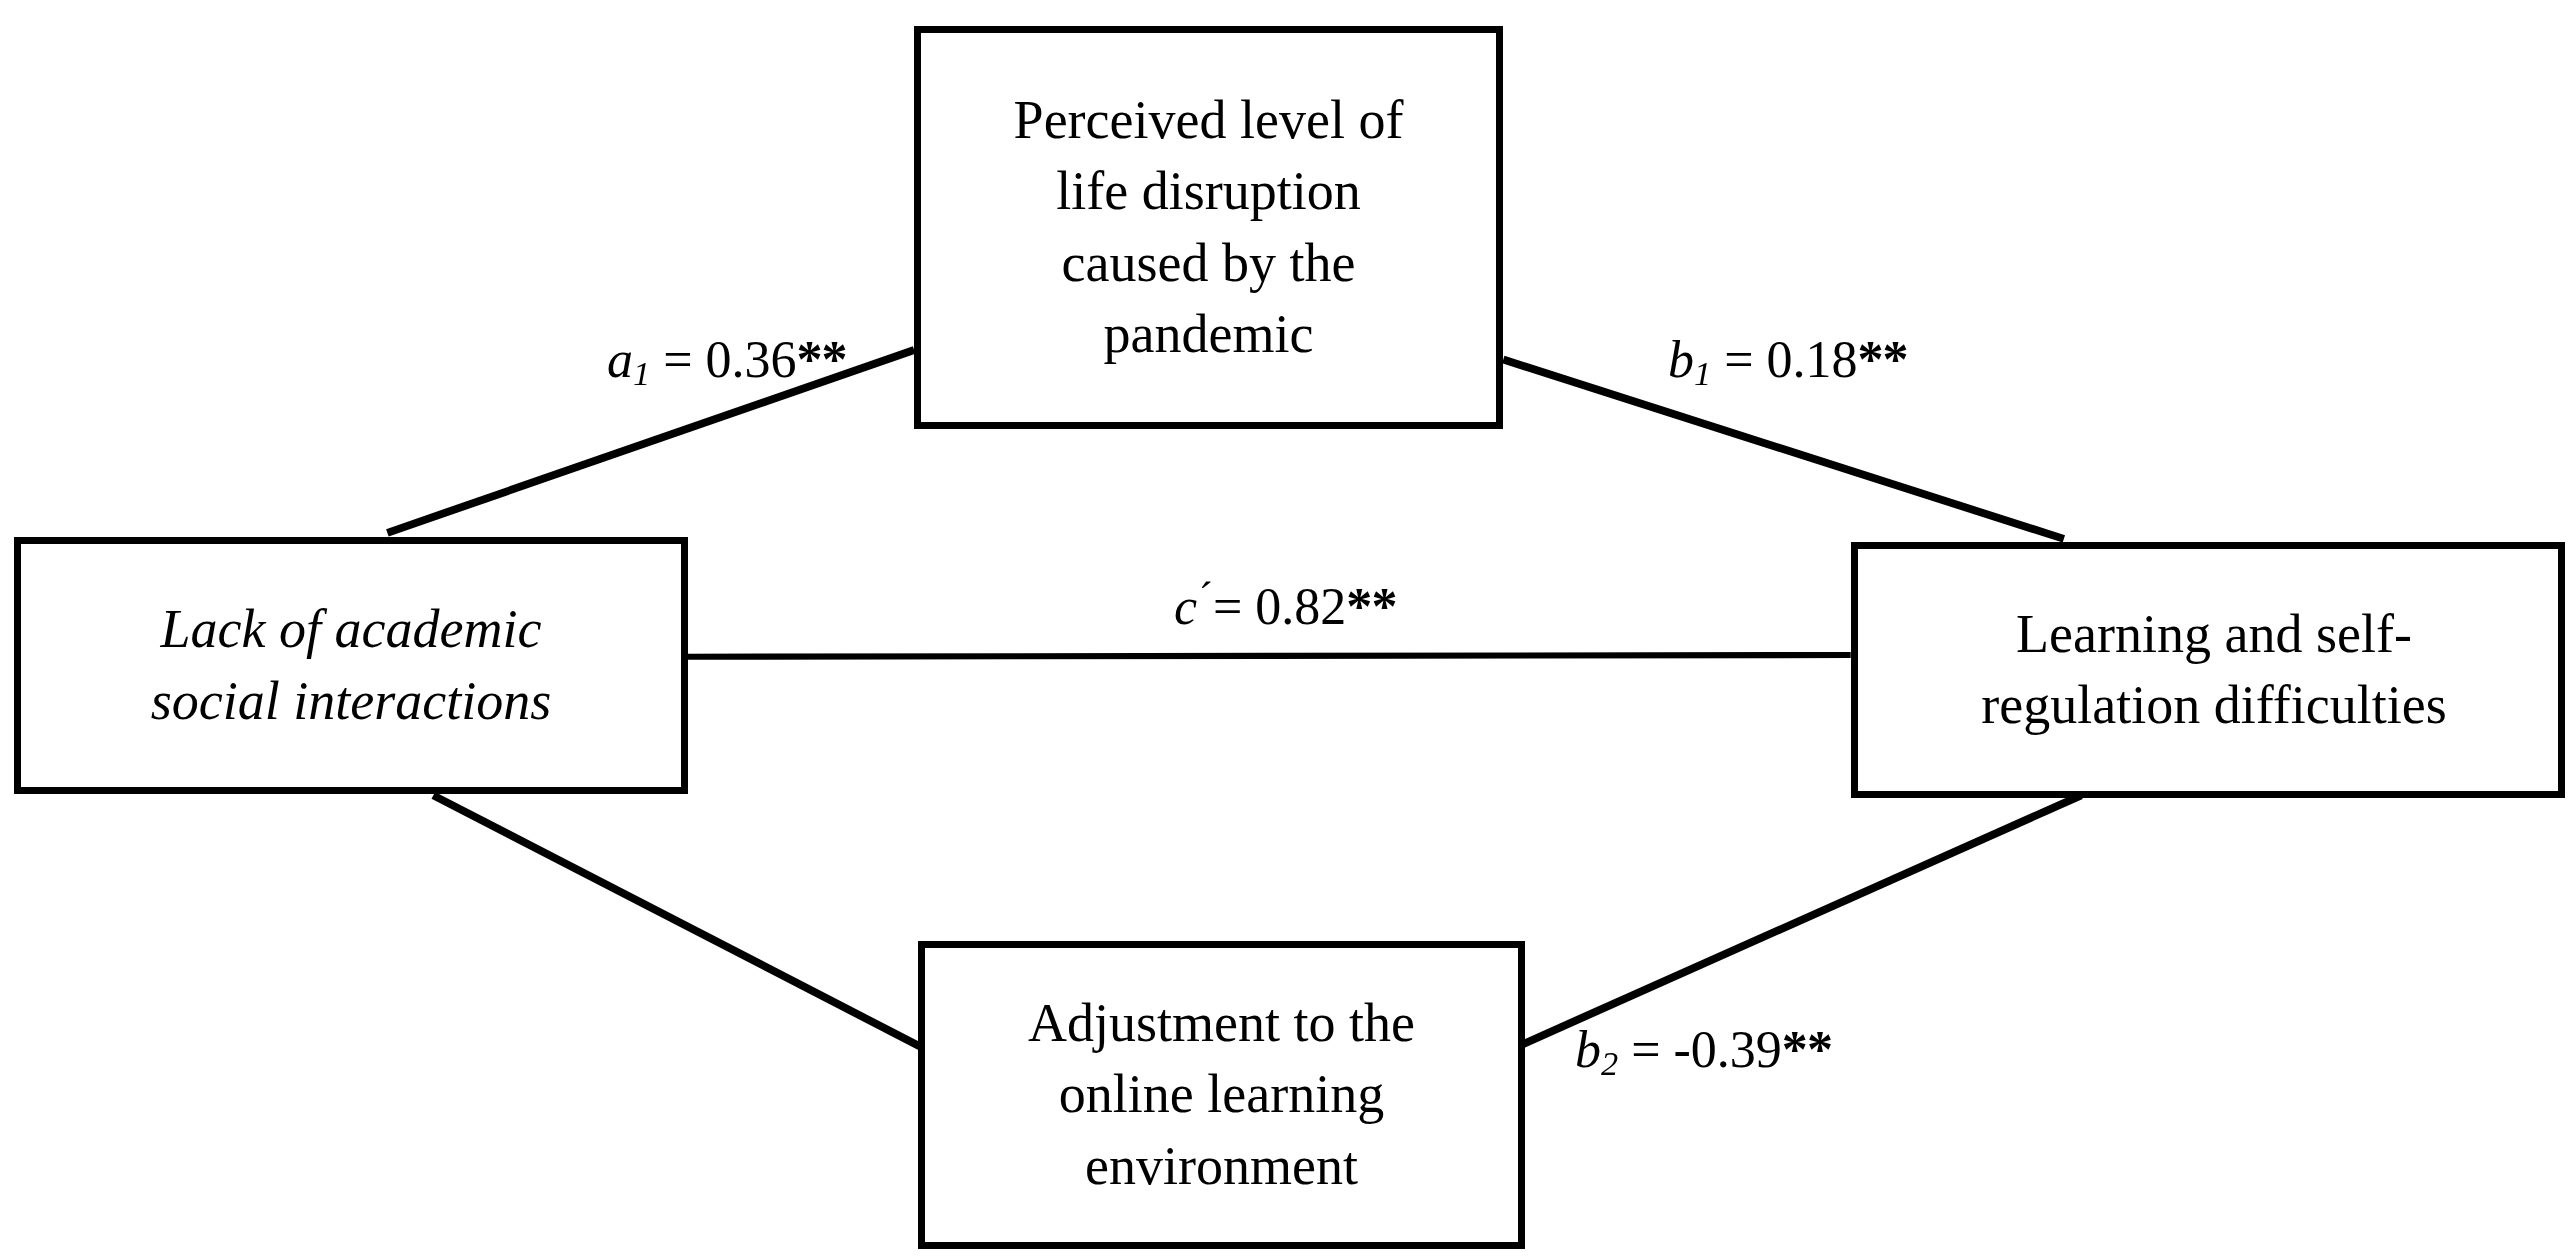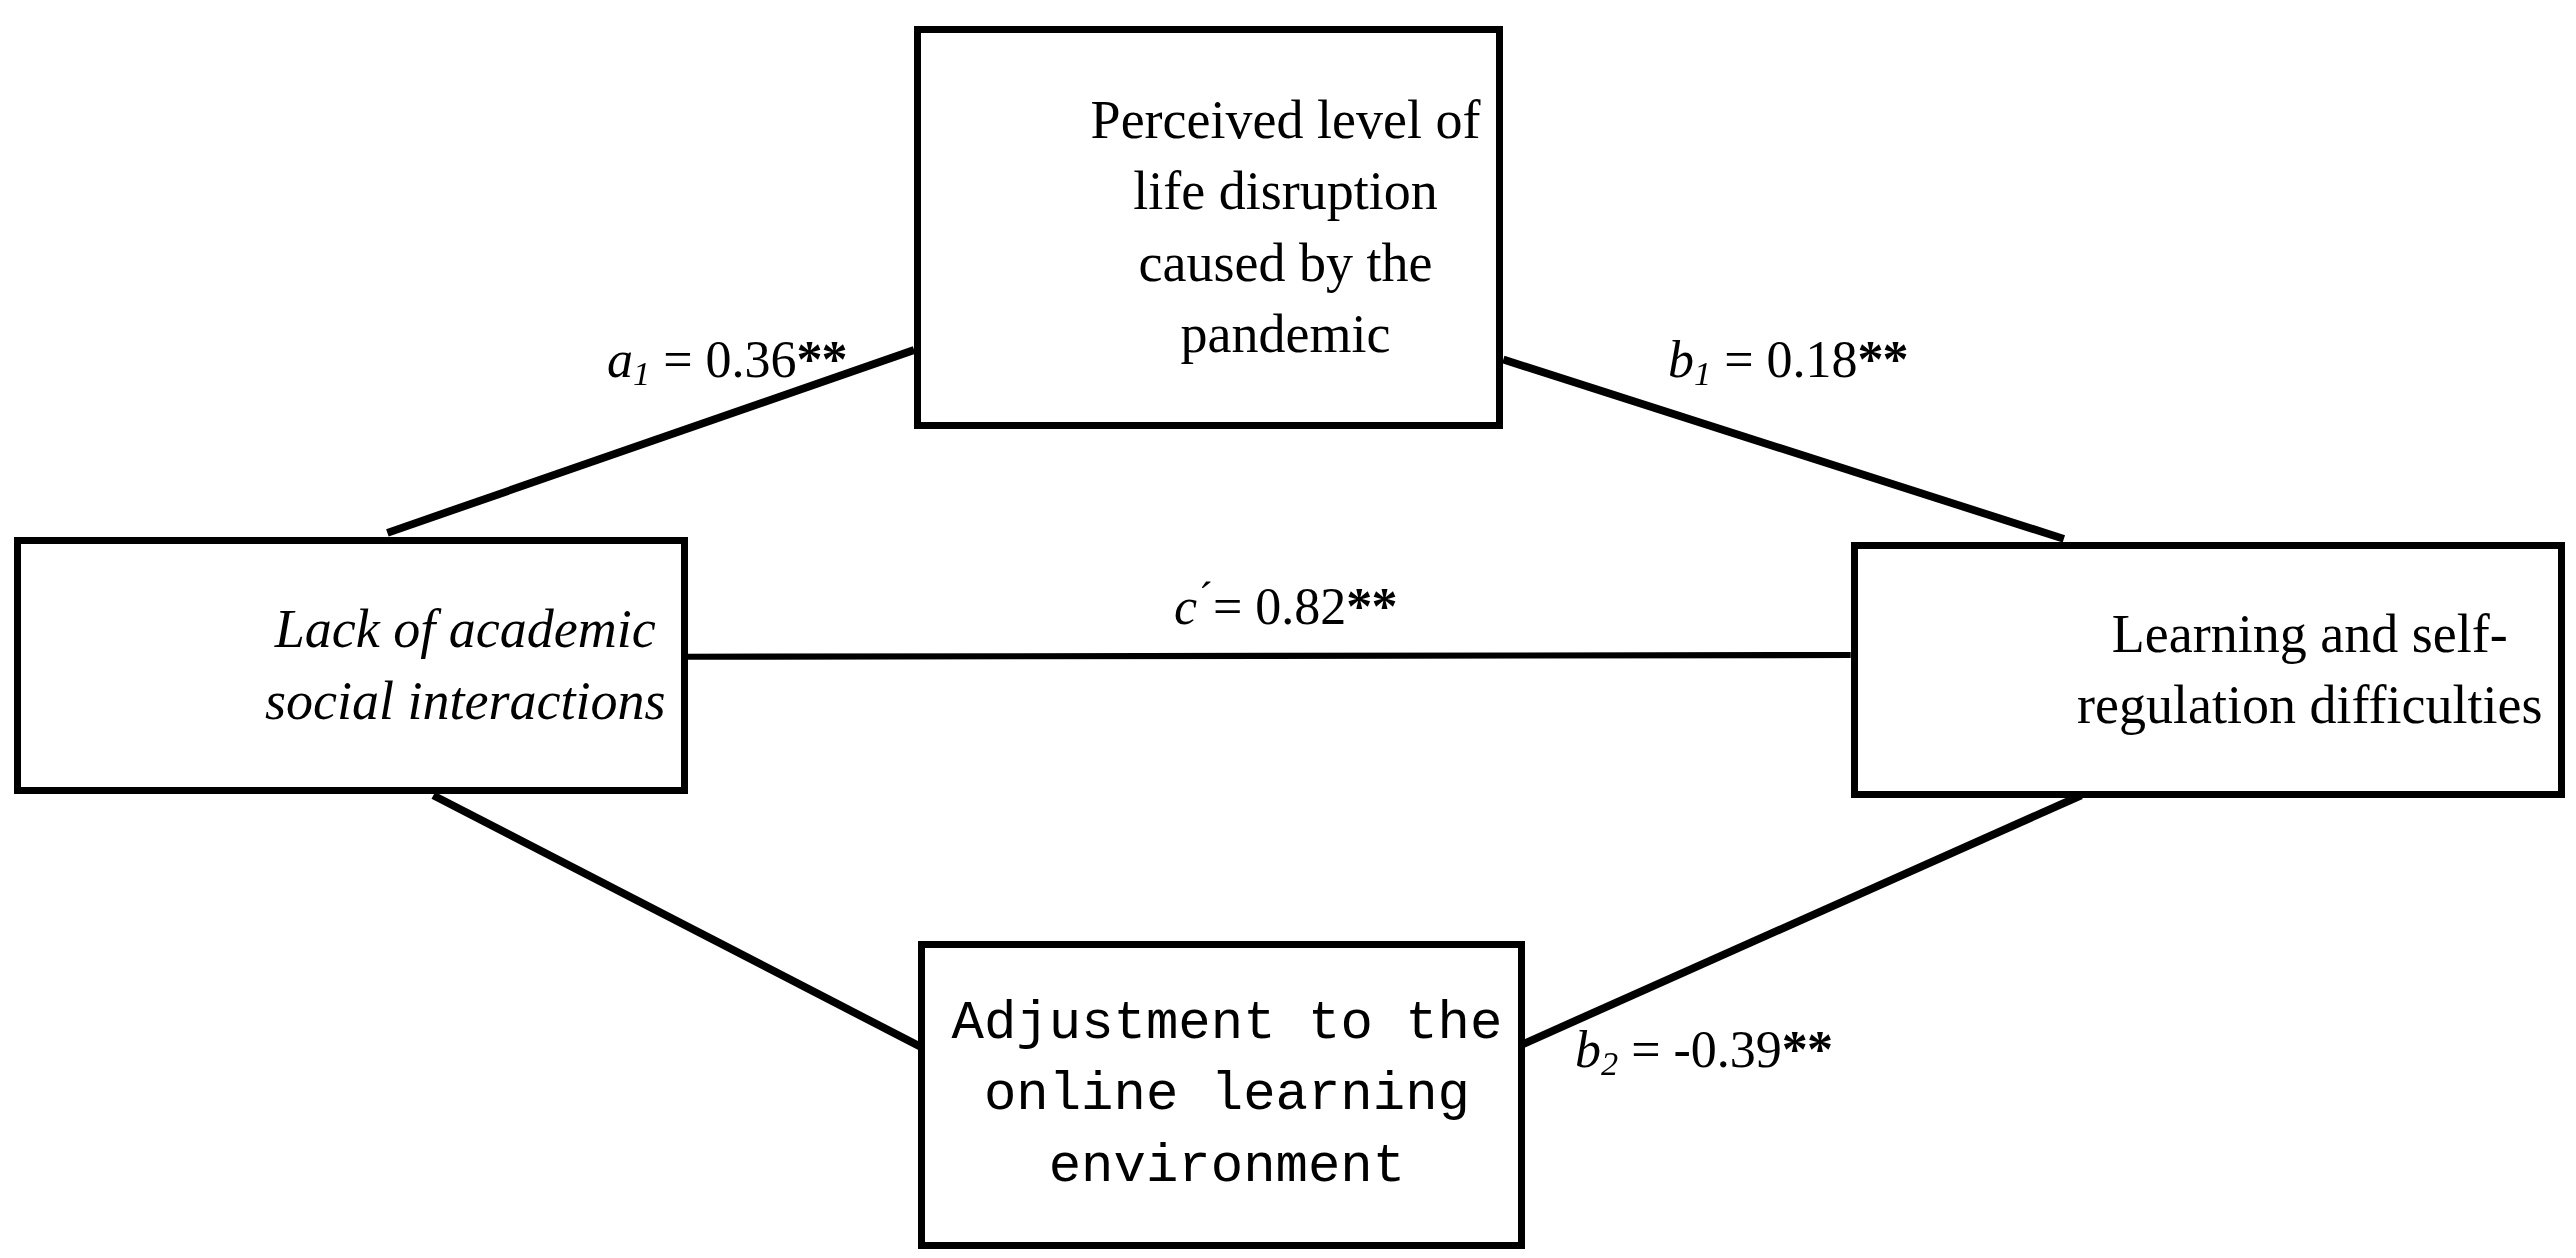--- a/index.html
+++ b/index.html
@@ -16,21 +16,21 @@
     font-family: "Liberation Serif", "DejaVu Serif", serif;
     color: #000000;
   }
   .node-box {
     position: absolute;
     box-sizing: border-box;
     border: 7px solid #000000;
     background: #ffffff;
     display: flex;
     align-items: center;
-    justify-content: flex-end;
+    justify-content: center;
     text-align: center;
     z-index: 3;
   }
   .node-label {
     font-size: 54px;
     line-height: 1.32;
     white-space: pre-line;
     padding: 0 15.6px;
   }
   #edges {
@@ -97,21 +97,21 @@
   <div class="node-box" style="left:14px; top:537px; width:674px; height:257px;font-style:italic;">
     <div class="node-label">Lack of academic
 social interactions</div>
   </div>
 
   <div class="node-box" style="left:1851px; top:542px; width:714px; height:256px;padding-left:12px;">
     <div class="node-label">Learning and self-
 regulation difficulties</div>
   </div>
 
-  <div class="node-box" style="left:918px; top:941px; width:607px; height:308px;font-family:Liberation Mono, monospace;">
+  <div class="node-box" style="left:918px; top:941px; width:607px; height:308px;">
     <div class="node-label">Adjustment to the
 online learning
 environment</div>
   </div>
 
   <div class="path-label" style="left:607px; top:334px;">
     <span class="coef">a</span><sub>1</sub><span class="val"> = </span><span class="val">0.36</span><span class="stars">**</span>
   </div>
 
   <div class="path-label" style="left:1668px; top:334px;">

